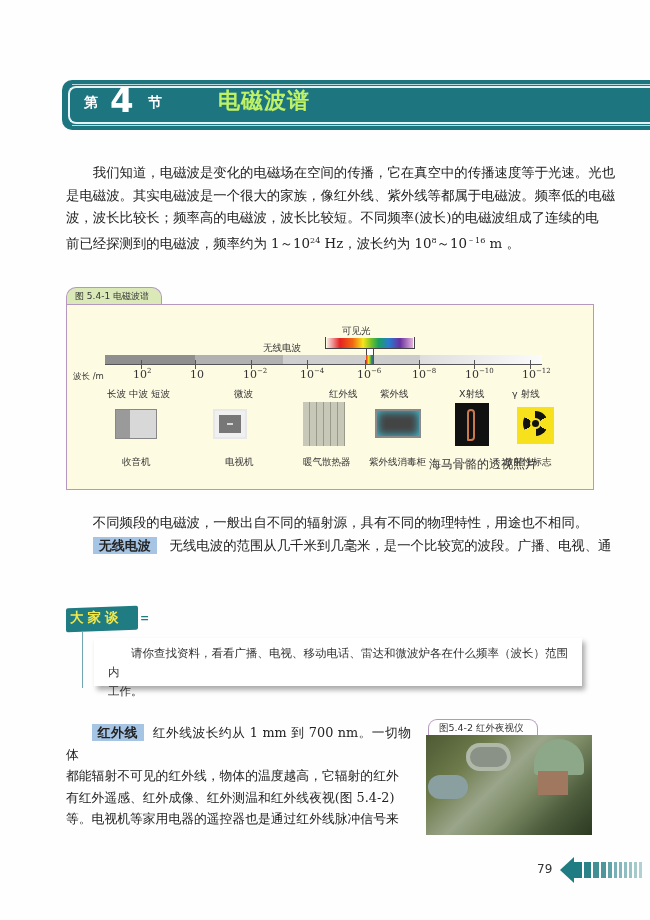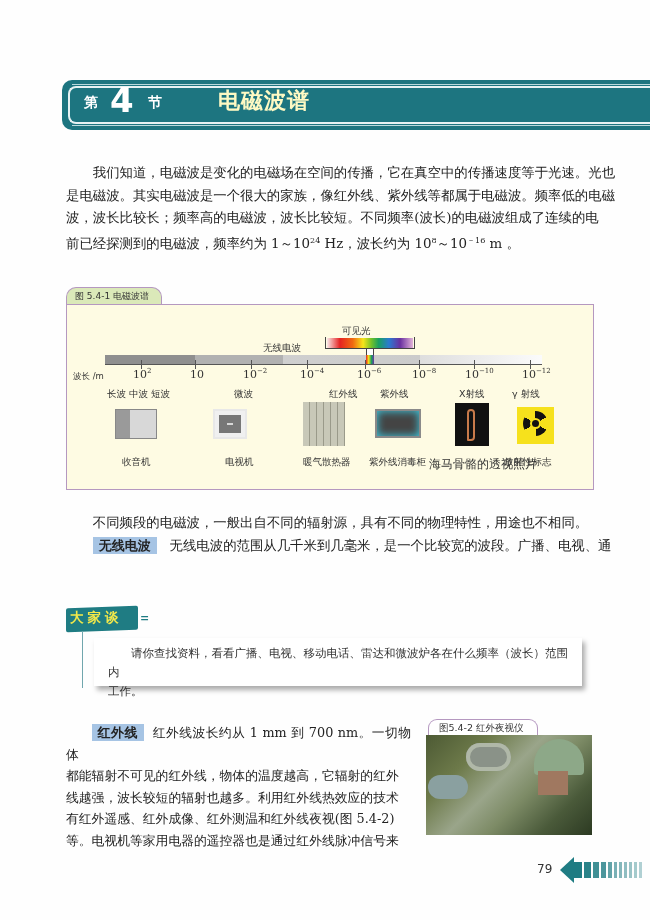--- a/index.html
+++ b/index.html
@@ -6,21 +6,21 @@
   html, body { width: 650px; height: 920px; background: #fefefe; overflow: hidden; }
   body { position: relative; font-family: "DejaVu Serif", "Liberation Serif", serif; color: #222; }
 
   
   .hdr { position: absolute; left: 62px; top: 80px; width: 600px; height: 50px; background: #1d7580; border-radius: 10px 0 0 10px; }
   .hdr-inner { position: absolute; left: 6px; top: 6px; right: 0; bottom: 6px; border: 2px solid #e6f2f3; border-right: none; border-radius: 8px 0 0 8px; }
   .hdr-line { position: absolute; left: 10px; right: 0; height: 1px; background: #b9dadd; }
   .hdr-di { position: absolute; left: 22px; top: 14px; color: #fff; font-family: "DejaVu Sans", sans-serif; font-weight: bold; font-size: 14px; }
   .hdr-num { position: absolute; left: 48px; top: 0px; color: #fff; font-family: "DejaVu Sans", sans-serif; font-weight: bold; font-size: 34px; line-height: 40px; }
   .hdr-jie { position: absolute; left: 86px; top: 14px; color: #fff; font-family: "DejaVu Sans", sans-serif; font-weight: bold; font-size: 14px; }
-  .hdr-title { position: absolute; left: 156px; top: 6px; color: #fef9c3; font-family: "DejaVu Sans", sans-serif; font-weight: bold; font-size: 22px; letter-spacing: 1px; }
+  .hdr-title { position: absolute; left: 156px; top: 6px; color: #bef264; font-family: "DejaVu Sans", sans-serif; font-weight: bold; font-size: 22px; letter-spacing: 1px; }
 
   .para { position: absolute; left: 66px; width: 552px; font-size: 13.4px; line-height: 22.5px; text-align: justify; }
   .indent { text-indent: 2em; }
   .bold { font-weight: bold; }
   .sup { font-size: 8px; vertical-align: super; }
 
   
   .fig-tab { position: absolute; left: 66px; top: 287px; width: 96px; height: 18px; background: #dbe9b9; border: 1px solid #b598c0; border-bottom: none; border-radius: 10px 10px 0 0; font-size: 9px; line-height: 17px; padding-left: 8px; font-family: "DejaVu Sans", sans-serif; color: #333; }
   .fig-box { position: absolute; left: 66px; top: 304px; width: 528px; height: 186px; background: #fefbe3; border: 1px solid #b598c0; }
   .spec-label { position: absolute; font-size: 9.5px; font-family: "DejaVu Sans", sans-serif; color: #333; white-space: nowrap; }
@@ -147,21 +147,20 @@
 <span class="disc-dash">=</span>
 <div class="disc-line"></div>
 <div class="disc-box">
   <div class="indent">请你查找资料，看看广播、电视、移动电话、雷达和微波炉各在什么频率（波长）范围内</div>
   <div>工作。</div>
 </div>
 
 <div class="para" style="top:722px;width:345px;line-height:21.5px;font-size:12.8px">
   <div class="indent"><span class="hl">红外线</span>&nbsp;&nbsp;<span>红外线波长约从 1 mm 到 700 nm。一切物体</span></div>
   <div>都能辐射不可见的红外线，物体的温度越高，它辐射的红外</div>
-  <div>线越强，波长较短的辐射也越多。利用红外线热效应的技术</div>
   <div>有红外遥感、红外成像、红外测温和红外线夜视(图 5.4-2)</div>
   <div>等。电视机等家用电器的遥控器也是通过红外线脉冲信号来</div>
 </div>
 
 <div class="fig2-tab">图5.4-2 红外夜视仪</div>
 <div class="fig2-img">
   <div style="position:absolute;left:40px;top:8px;width:45px;height:28px;border-radius:14px;background:#8a9288;box-shadow:inset 0 0 0 4px #b0b8a8"></div>
   <div style="position:absolute;left:2px;top:40px;width:40px;height:24px;border-radius:12px;background:#8aa0a0"></div>
   <div style="position:absolute;left:108px;top:4px;width:50px;height:36px;border-radius:25px 25px 4px 4px;background:#8da888"></div>
   <div style="position:absolute;left:112px;top:36px;width:30px;height:24px;background:#a07860"></div>

